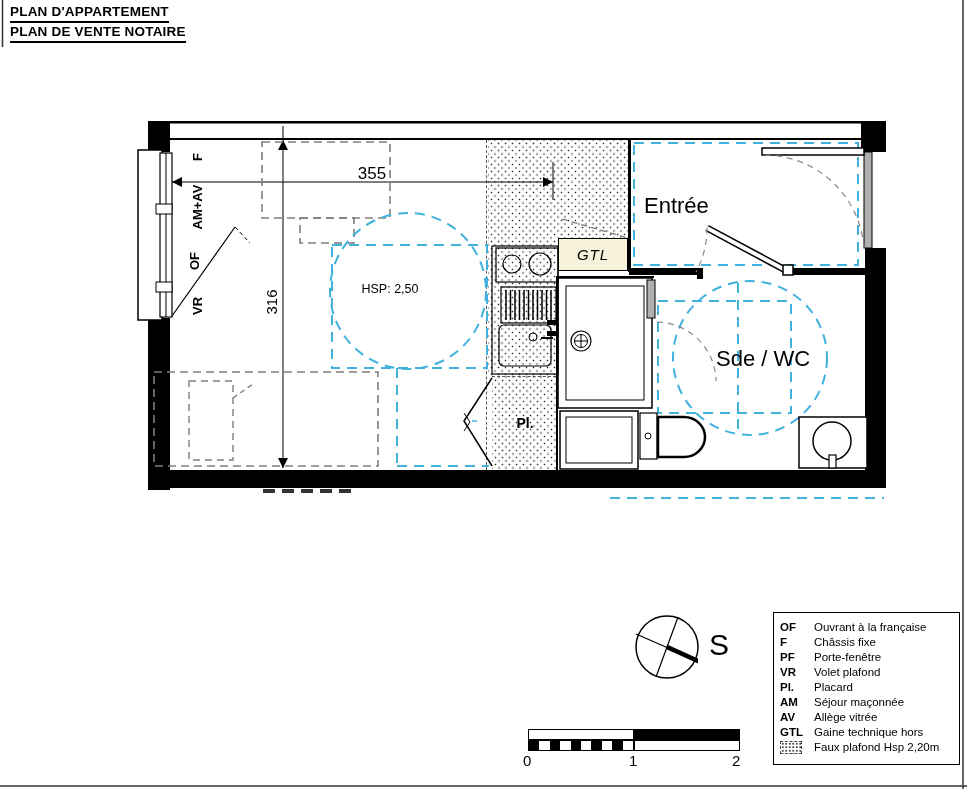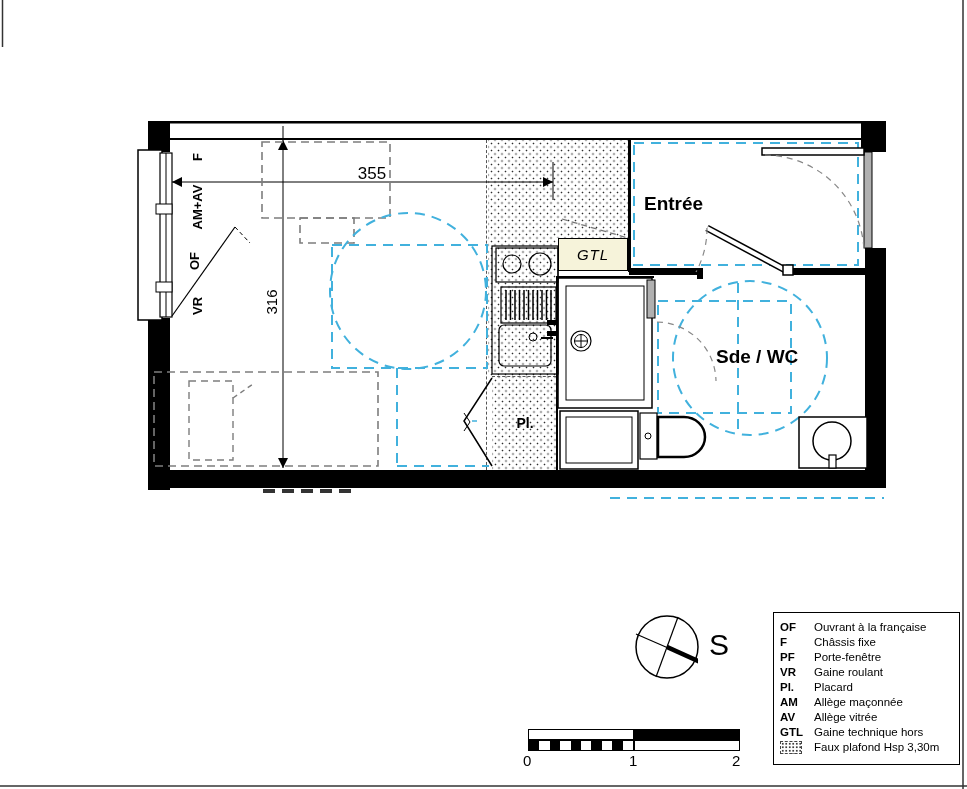--- a/index.html
+++ b/index.html
@@ -6,21 +6,21 @@
   #stage{position:relative;width:967px;height:789px;background:#ffffff;overflow:hidden;
          font-family:"Liberation Sans",sans-serif;color:#000;}
   .abs{position:absolute;}
   
   .hatch{background-image:radial-gradient(#2e2e2e 0.7px,transparent 1.1px),
                           radial-gradient(#2e2e2e 0.7px,transparent 1.1px);
          background-size:7px 7px,7px 7px;background-position:0 0,3.5px 3.5px;}
   .lbl{position:absolute;white-space:nowrap;}
   .room-title{font-weight:bold;font-size:17px;}
   .room-sub{font-size:12.5px;}
-  .room-med{font-weight:bold;font-size:19px;}
+  .room-med{font-weight:normal;font-size:22px;}
   .dim{font-size:17px;}
   .rot{position:absolute;transform:translate(-50%,-50%) rotate(-90deg);
        white-space:nowrap;font-weight:bold;font-size:13px;}
   .rot-dim{position:absolute;transform:translate(-50%,-50%) rotate(-90deg);
        white-space:nowrap;font-size:15px;}
   
   .title-line{display:table;font-weight:bold;font-size:13.5px;line-height:1.1;
               border-bottom:2px solid #000;padding-bottom:1px;margin-bottom:2px;letter-spacing:.2px;}
   
   #gtl-box{left:558px;top:238px;width:68px;height:31px;background:#f6f3da;
@@ -44,20 +44,24 @@
   #sb-bl{left:0;top:11px;border:1.5px solid #000;
          background:repeating-linear-gradient(90deg,#000 0 10.4px,#fff 10.4px 20.8px);}
   #sb-br{left:106px;top:11px;background:#fff;border:1.5px solid #000;}
   .sb-num{position:absolute;top:23px;font-size:15px;}
 </style>
 </head>
 <body>
 
 <div id="stage">
 
+  <div class="abs" style="left:10px;top:5px;">
+    <div class="title-line">PLAN D'APPARTEMENT</div>
+    <div class="title-line">PLAN DE VENTE NOTAIRE</div>
+  </div>
 
   <div class="abs hatch" style="left:488px;top:140px;width:142px;height:98px;"></div>
   <div class="abs hatch" style="left:488px;top:238px;width:68px;height:138px;"></div>
   <div class="abs hatch" style="left:492px;top:376px;width:64px;height:94px;border-top:1.5px dashed #555;"></div>
   <div class="abs" style="left:486px;top:140px;width:0;height:330px;border-left:1.5px dashed #555;"></div>
 
   <svg class="abs" style="left:0;top:0;" width="967" height="789" viewBox="0 0 967 789">
 
     <line x1="963" y1="0" x2="963" y2="789" stroke="#333" stroke-width="1.5"></line>
     <line x1="0" y1="786" x2="967" y2="786" stroke="#333" stroke-width="1.5"></line>
@@ -172,20 +176,21 @@
     <circle cx="667" cy="647" r="31" fill="none" stroke="#000" stroke-width="1.5"></circle>
     <line x1="636" y1="634" x2="698" y2="661" stroke="#000" stroke-width="1.2"></line>
     <polygon points="667,644.5 698,658.5 698,663.5 667,649.5" fill="#000"></polygon>
     <line x1="678" y1="617" x2="656" y2="677" stroke="#000" stroke-width="1.2"></line>
   </svg>
 
   <div class="abs" id="gtl-box">
     <span>GTL</span>
   </div>
 
+  <div class="lbl room-sub" style="left:280px;top:282px;width:220px;text-align:center;">HSP: 2,50</div>
   <div class="lbl room-med" style="left:644px;top:193px;">Entrée</div>
   <div class="lbl room-med" style="left:716px;top:346px;width:120px;">Sde / WC</div>
   <div class="lbl" style="left:505px;top:415px;width:40px;text-align:center;font-weight:bold;font-size:14px;">Pl.</div>
 
   <div class="lbl dim" style="left:347px;top:164px;width:50px;text-align:center;">355</div>
   <div class="rot-dim" style="left:271px;top:302px;">316</div>
 
   <div class="rot" style="left:197px;top:157px;">F</div>
   <div class="rot" style="left:197px;top:207px;">AM+AV</div>
   <div class="rot" style="left:194px;top:261px;">OF</div>
@@ -211,39 +216,39 @@
     <div class="lg-row">
       <span class="lg-key">F</span>
       <span class="lg-label">Châssis fixe</span>
     </div>
     <div class="lg-row">
       <span class="lg-key">PF</span>
       <span class="lg-label">Porte-fenêtre</span>
     </div>
     <div class="lg-row">
       <span class="lg-key">VR</span>
-      <span class="lg-label">Gaine roulant</span>
+      <span class="lg-label">Volet plafond</span>
     </div>
     <div class="lg-row">
       <span class="lg-key">Pl.</span>
       <span class="lg-label">Placard</span>
     </div>
     <div class="lg-row">
       <span class="lg-key">AM</span>
-      <span class="lg-label">Allège maçonnée</span>
+      <span class="lg-label">Séjour maçonnée</span>
     </div>
     <div class="lg-row">
       <span class="lg-key">AV</span>
       <span class="lg-label">Allège vitrée</span>
     </div>
     <div class="lg-row">
       <span class="lg-key">GTL</span>
       <span class="lg-label">Gaine technique hors</span>
     </div>
     <div class="lg-row">
       <span class="lg-swatch-cell">
         <span class="lg-swatch" style="display:inline-block;"></span>
       </span>
-      <span class="lg-label">Faux plafond Hsp 3,30m</span>
+      <span class="lg-label">Faux plafond Hsp 2,20m</span>
     </div>
   </div>
 
 </div>
 
 </body></html>

